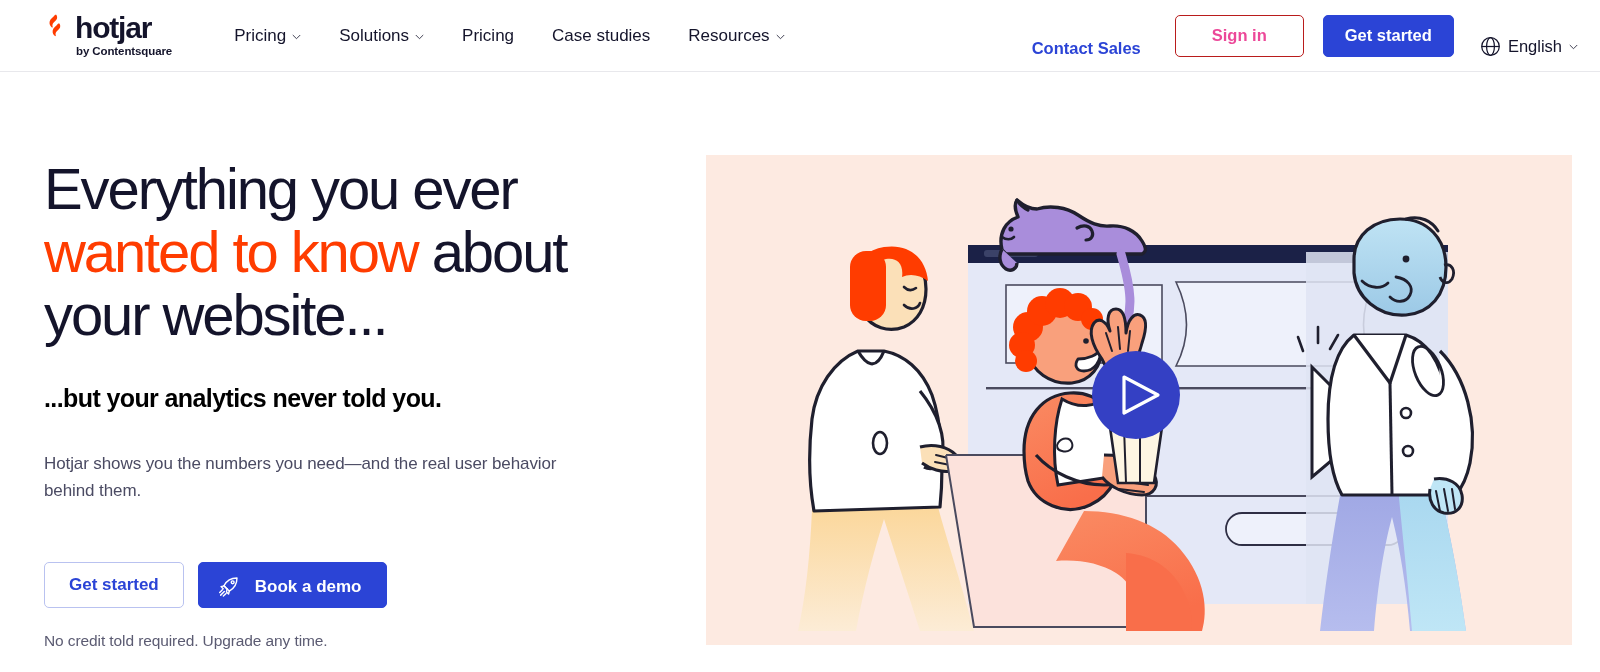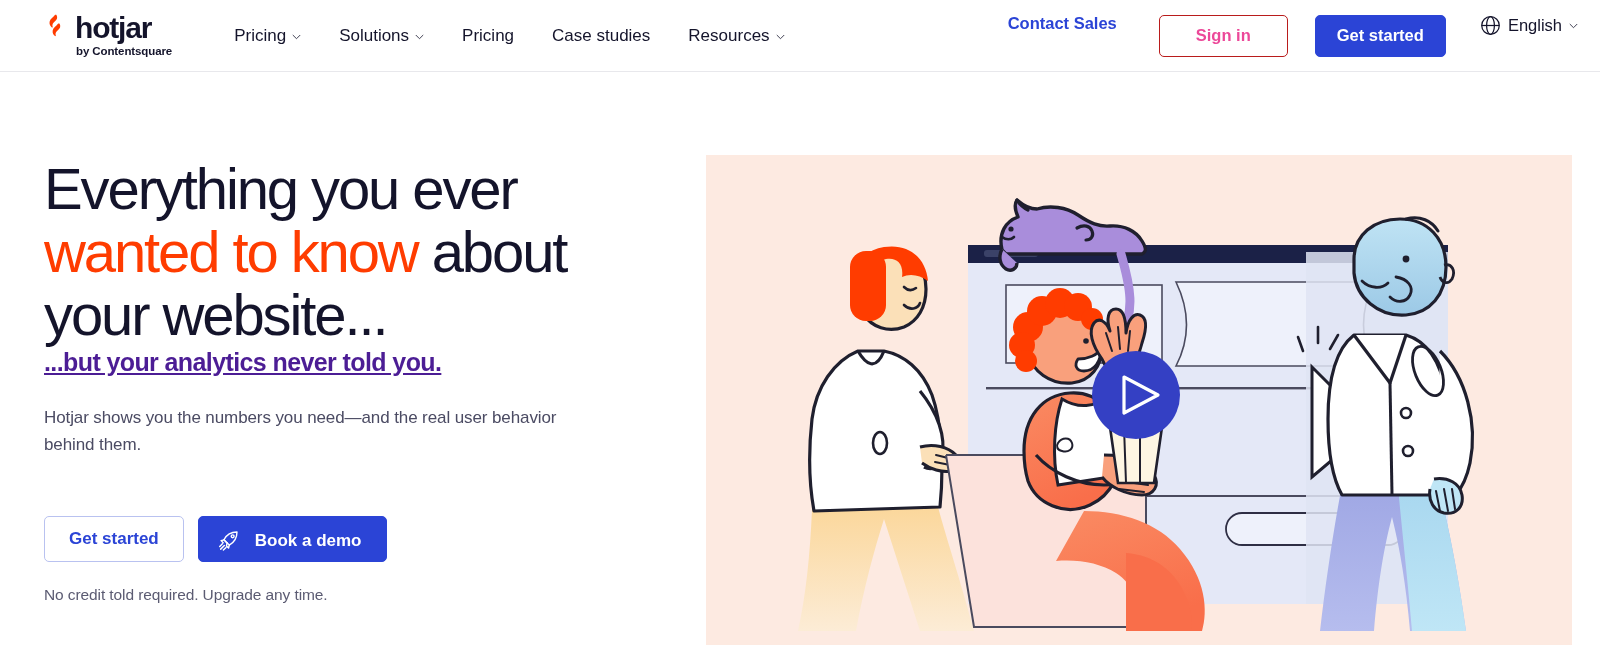--- a/index.html
+++ b/index.html
@@ -76,22 +76,22 @@
   .caret {
     width: 9px; height: 6px;
     display: block;
     flex: 0 0 auto;
     opacity: .85;
     margin-top: 2px;
   }
 
   .header-right {
     display: flex;
-    align-items: flex-start;
-    gap: 16px;
+    align-items: flex-end;
+    gap: 8px;
     flex: 0 0 auto;
   }
   .contact-sales {
     font-size: 16.5px;
     color: #2b44d6;
     font-weight: 700;
     cursor: pointer;
     margin-right: 26px;
     white-space: nowrap;
     line-height: 1;
@@ -159,31 +159,31 @@
     font-weight: 400;
     letter-spacing: -2.1px;
     color: #14142b;
     max-width: 580px;
   }
   .headline .accent { color: #ff3c00; }
 
   .subhead {
     font-size: 25px;
     font-weight: 700;
-    color: #4c1d95;
+    color: #000000;
     letter-spacing: -0.6px;
+    margin-top: 36px;
     line-height: 1.25;
-    text-decoration: underline;
   }
 
   .body-copy {
     font-size: 17px;
     line-height: 1.62;
     color: #4b4b63;
-    margin-top: 26px;
+    margin-top: 36px;
     max-width: 560px;
     letter-spacing: -0.1px;
   }
 
   .cta-row {
     display: flex;
     align-items: center;
     gap: 14px;
     margin-top: 57px;
   }

